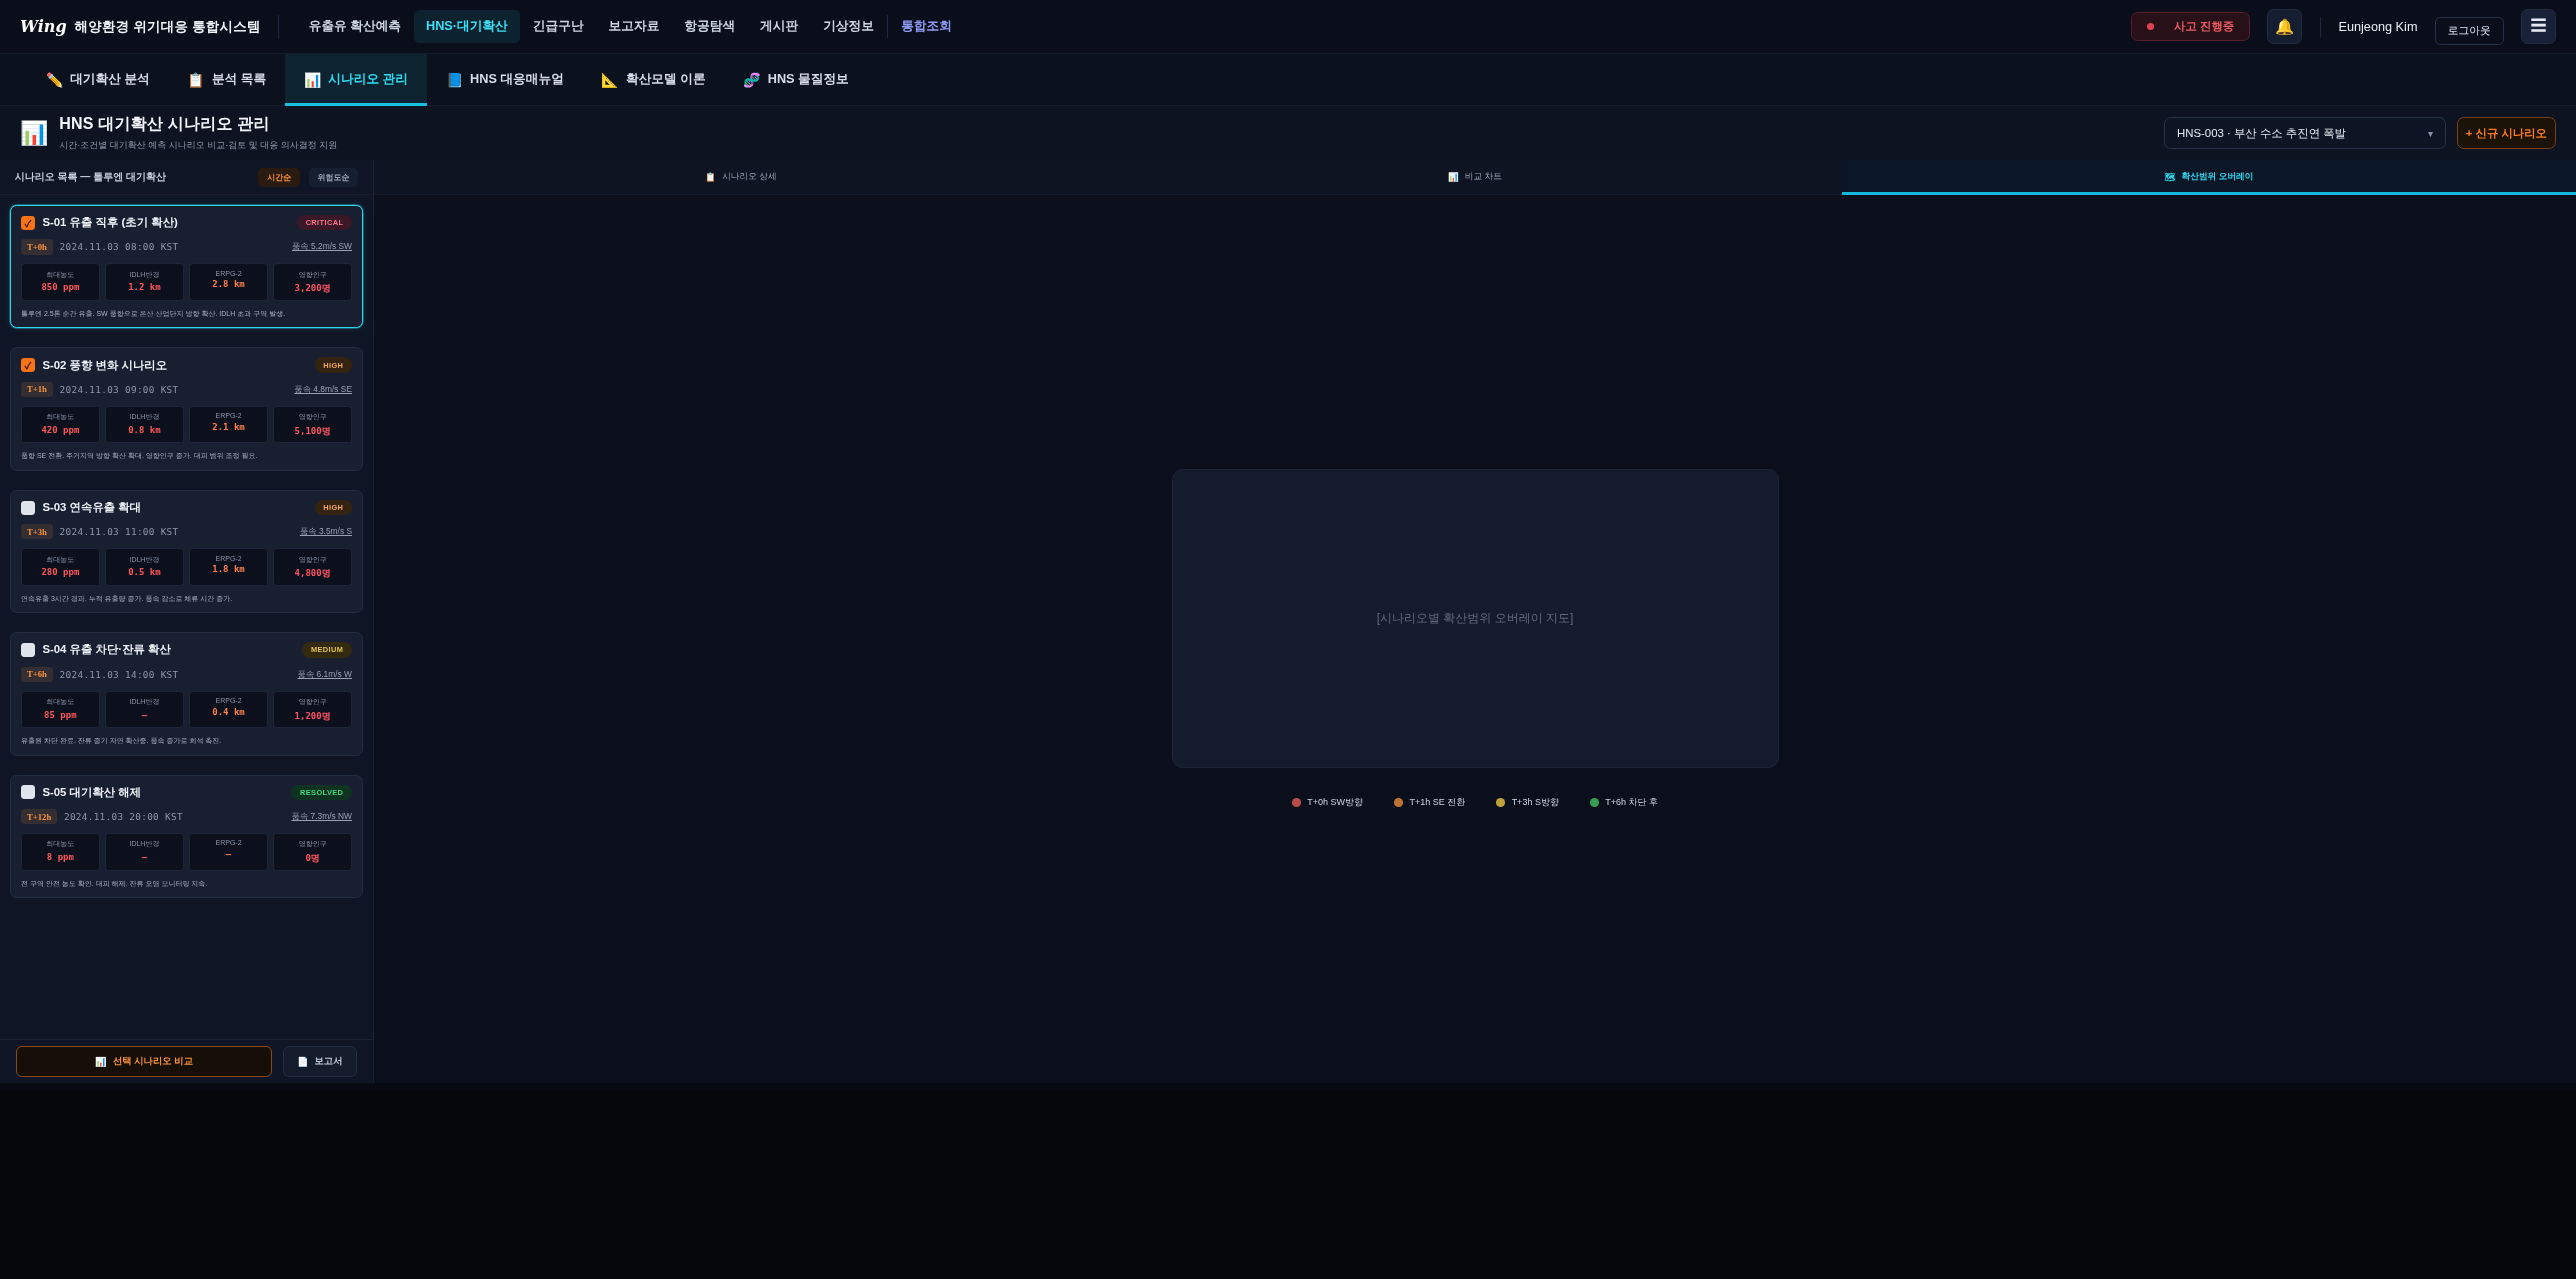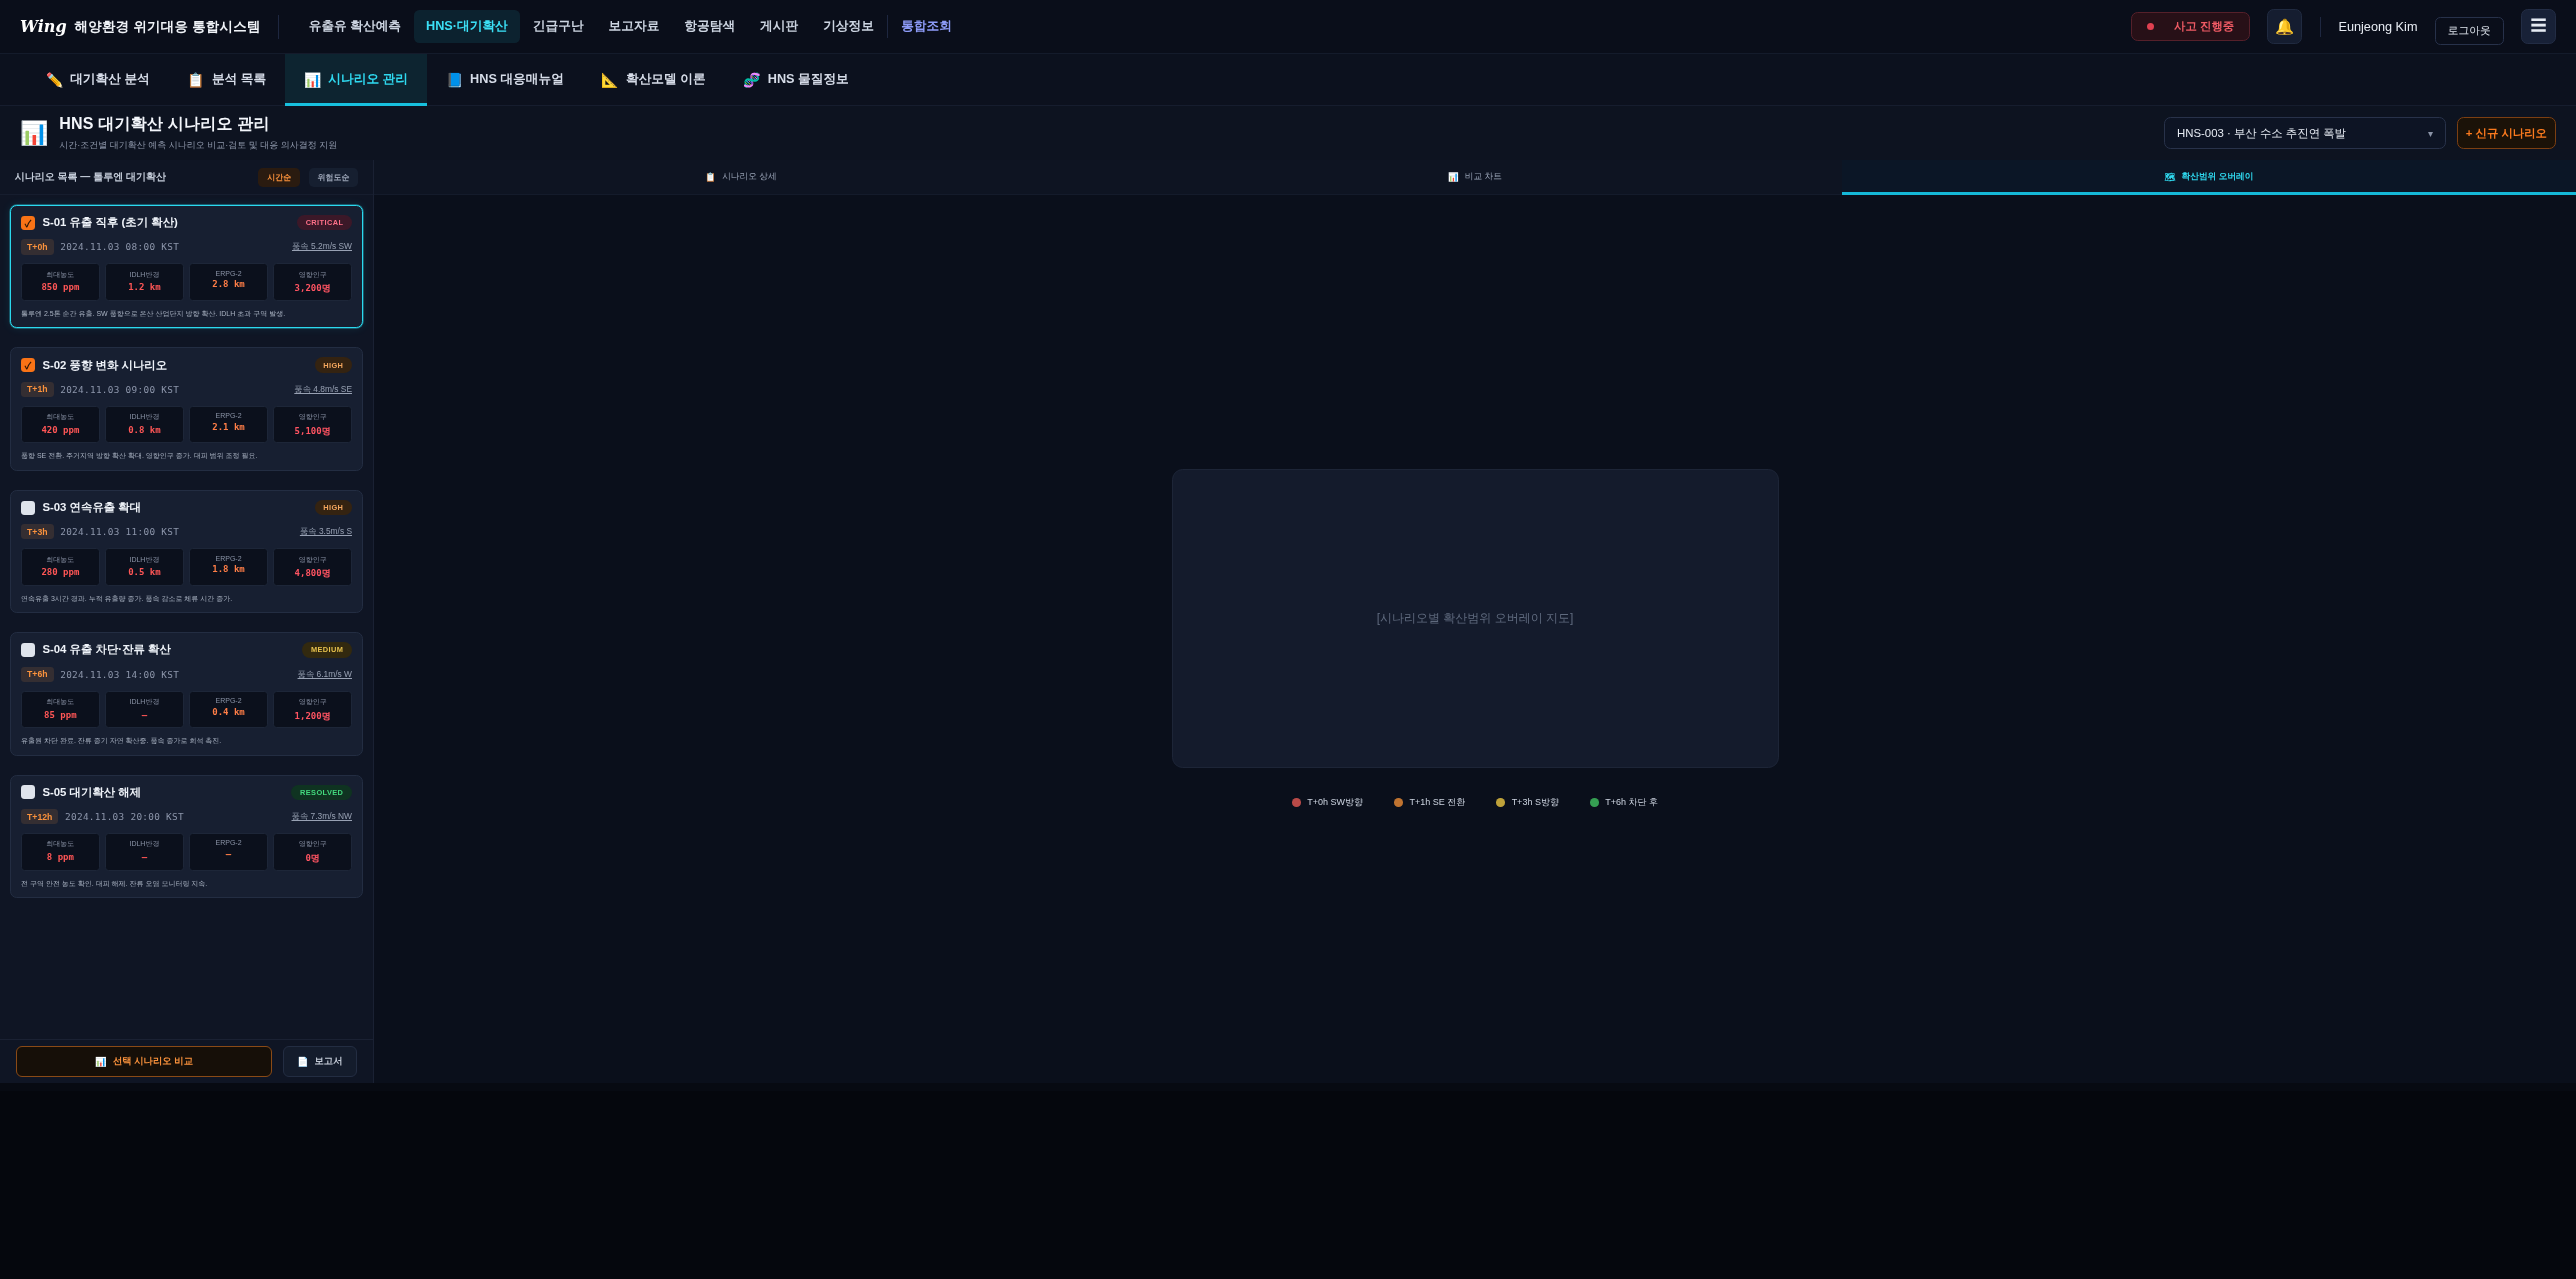--- a/index.html
+++ b/index.html
@@ -77,21 +77,21 @@
          justify-content:center; font-size:9.4px; font-weight:700; }
   .cbx.checked { background:#f97316; color:#2a1505; }
   .cbx.unchecked { background:#dfe4ec; color:transparent; }
   .card-title { font-size:11.4px; font-weight:700; color:#eef2f8; flex:1; white-space:nowrap; }
   .badge { font-size:7.4px; font-weight:800; letter-spacing:0.4px; padding:3.4px 8.7px; border-radius:8.7px; white-space:nowrap; }
   .badge.critical { color:#ff7088; background:#3b1828; }
   .badge.high     { color:#f2a65e; background:#342311; }
   .badge.medium   { color:#e6c14d; background:#32290f; }
   .badge.resolved { color:#43d97e; background:#0f3321; }
   .card-meta { display:flex; align-items:center; gap:6.7px; margin-top:8.7px; }
-  .t-badge { font-family:Liberation Sans, sans-serif; font-size:8.7px; font-weight:700; color:#fb923c;
+  .t-badge { font-family:Liberation Serif, serif; font-size:8.7px; font-weight:700; color:#fb923c;
              background:rgba(251,146,60,.13); padding:2.7px 6px; border-radius:3.4px; }
   .dt { font-family:"DejaVu Sans Mono", monospace; font-size:9.4px; color:#8d96ab; letter-spacing:0.3px; white-space:nowrap; }
   .wind { margin-left:auto; font-size:8.4px; color:#98a1b3; white-space:nowrap;text-decoration:underline; }
   .metrics { display:grid; grid-template-columns:repeat(4,1fr); gap:5.4px; margin-top:8.7px; }
   .chip { background:#0b101c; border:0.7px solid #1d2638; border-radius:3.4px; padding:5.4px 1.3px 4.7px; text-align:center; }
   .chip-lbl { font-size:7px; color:#8b94a7; white-space:nowrap; }
   .chip-val { font-family:"DejaVu Sans Mono", monospace; font-size:9px; font-weight:700; margin-top:2.7px; white-space:nowrap; }
   .chip-val.c0, .chip-val.c1 { color:#ff5656; }
   .chip-val.c2 { color:#ff7e47; }
   .chip-val.c3 { color:#ff5462; }

